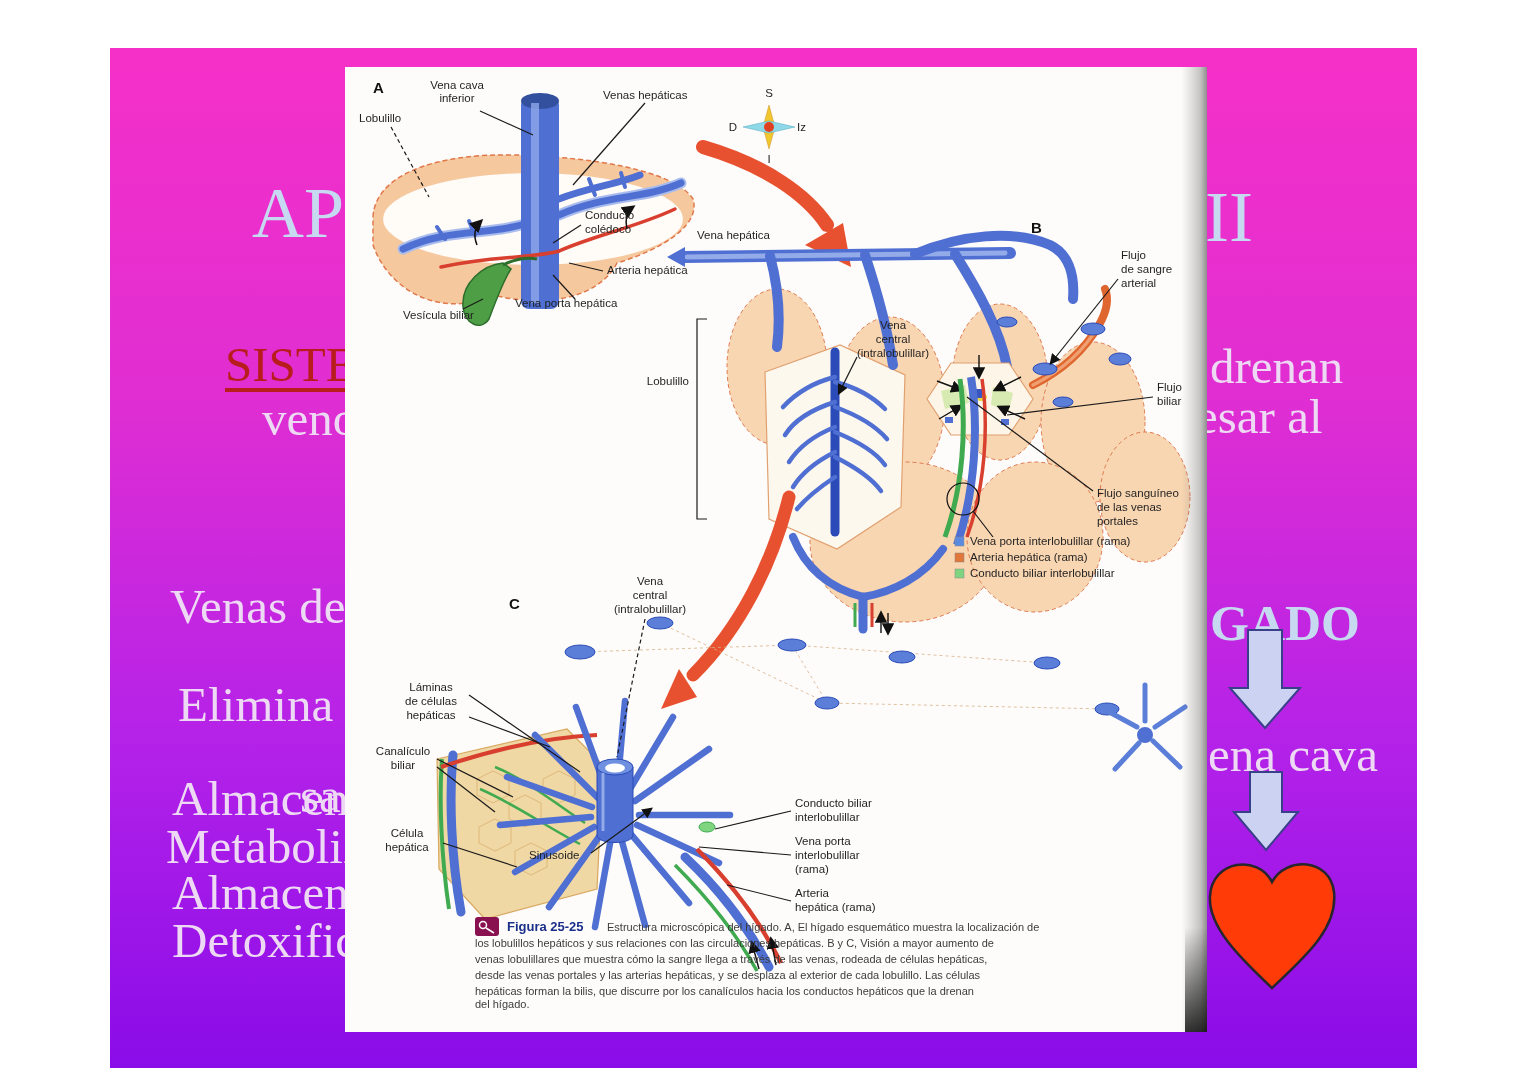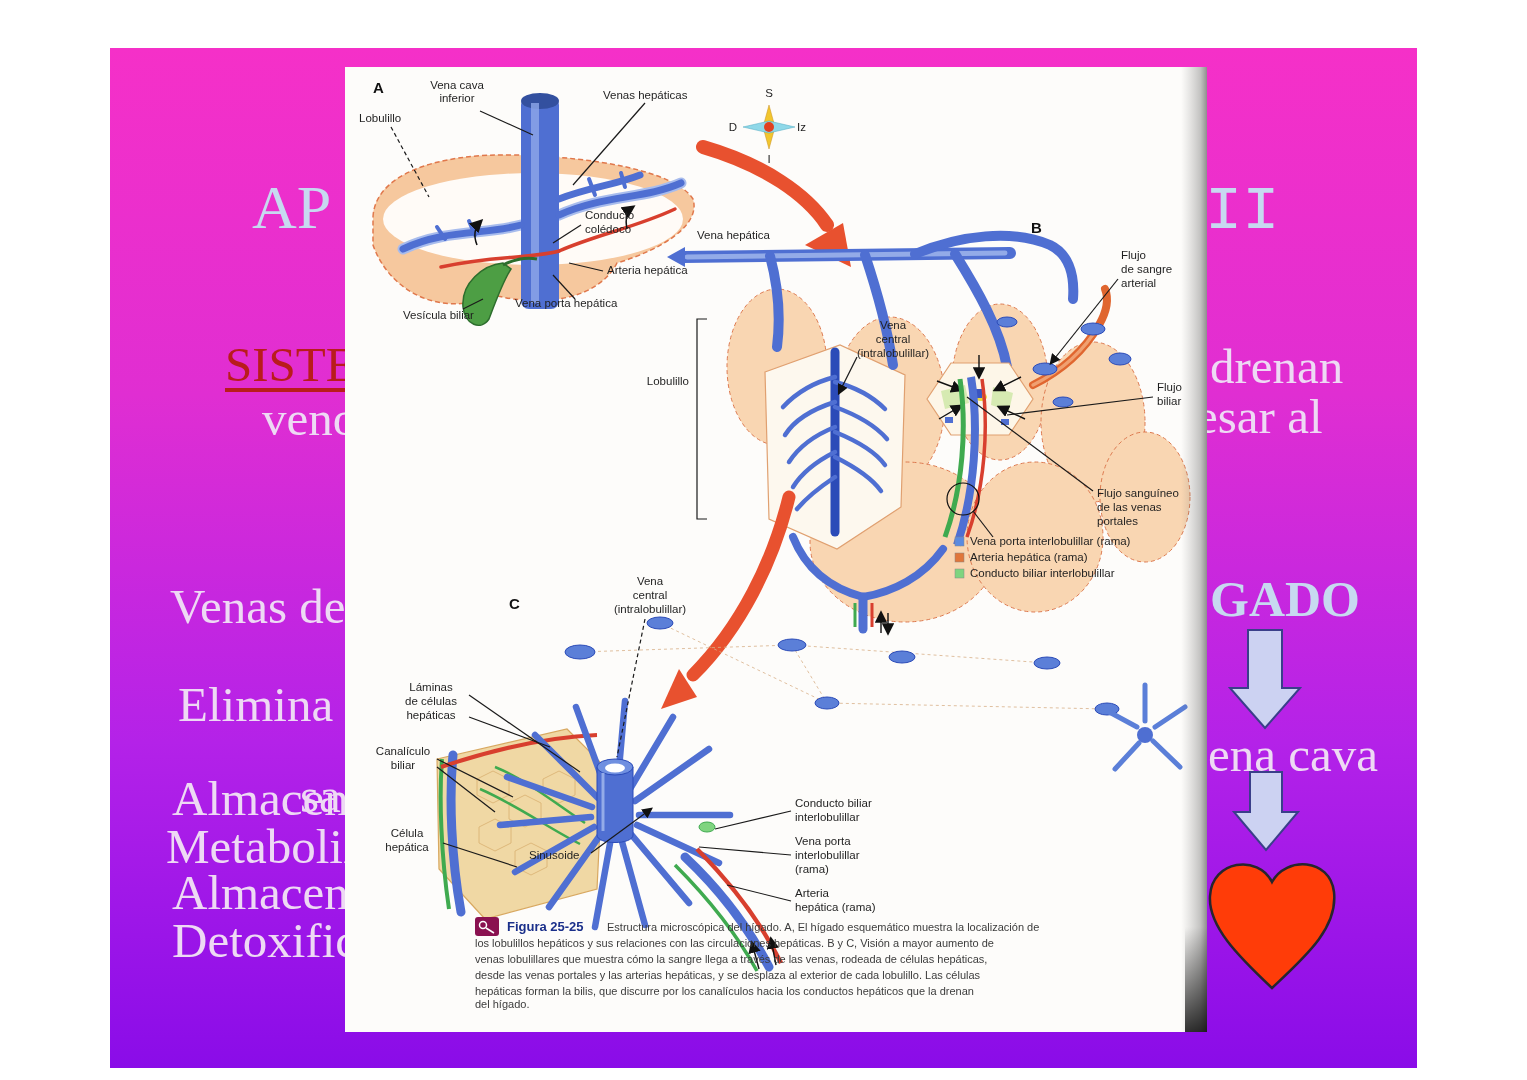--- a/index.html
+++ b/index.html
@@ -1,41 +1,41 @@
 <!DOCTYPE html>
 <html><head>
 <meta charset="utf-8">
 <style>
   html,body { margin:0; padding:0; }
   body { width:1527px; height:1080px; background:#ffffff; position:relative; overflow:hidden;
          font-family:"Liberation Serif", serif; }
   .slide { position:absolute; left:110px; top:48px; width:1307px; height:1020px; z-index:1;
            background:linear-gradient(180deg,#f530c8 0%,#e02ed2 34%,#b422e8 68%,#8a0ce8 100%); }
   .t { position:absolute; z-index:2; white-space:nowrap; font-family:"Liberation Serif", serif; }
-  .title  { color:#c7d9f0; font-size:62px; }
+  .title  { color:#c7d9f0; font-size:72px; }
   .body49 { color:#eed9f4; font-size:49px; }
   .siste  { text-decoration:underline; text-underline-offset:7px; }
-  .gado   { color:#c7d9f0; font-size:50px; font-weight:bold; }
+  .gado   { color:#c7d9f0; font-size:50px; font-weight:bold;margin-top:24px; }
   .figure-page { position:absolute; left:345px; top:67px; width:862px; height:965px;
                  background:#fdfcfa; z-index:3; }
   .deco { position:absolute; z-index:4; }
   
   .lbl  { font-family:"Liberation Sans",sans-serif; font-size:11.5px; fill:#1f1f1f; }
   .lblb { font-family:"Liberation Sans",sans-serif; font-size:15px; font-weight:bold; fill:#111; }
   .cap  { font-family:"Liberation Sans",sans-serif; font-size:11px; fill:#3c3c3c; }
   .capb { font-family:"Liberation Sans",sans-serif; font-size:13px; font-weight:bold; fill:#1a2f8a; }
   .pl   { stroke:#1a1a1a; stroke-width:1.2; fill:none; }
 </style>
 </head>
 <body>
 
 <div class="slide"></div>
 
 <div class="t title" style="left:252px; top:172px;">AP</div>
-<div class="t title" style="left:1205px; top:176px;font-family:Liberation Mono, monospace;">II</div>
+<div class="t title" style="left:1205px; top:176px;">II</div>
 
 <div class="t body49 siste" style="left:225px; top:336px; color:#b91c1c;">SISTE</div>
 <div class="t body49" style="left:262px; top:390px;">veno</div>
 <div class="t body49" style="left:1210px; top:338px;">drenan</div>
 <div class="t body49" style="left:1196px; top:388px;">esar al</div>
 
 <div class="t body49" style="left:170px; top:578px;">Venas del</div>
 <div class="t body49" style="left:178px; top:676px;">Elimina  e</div>
 <div class="t body49" style="left:300px; top:767px;">sa</div>
 <div class="t body49" style="left:172px; top:770px;">Almacena</div>

